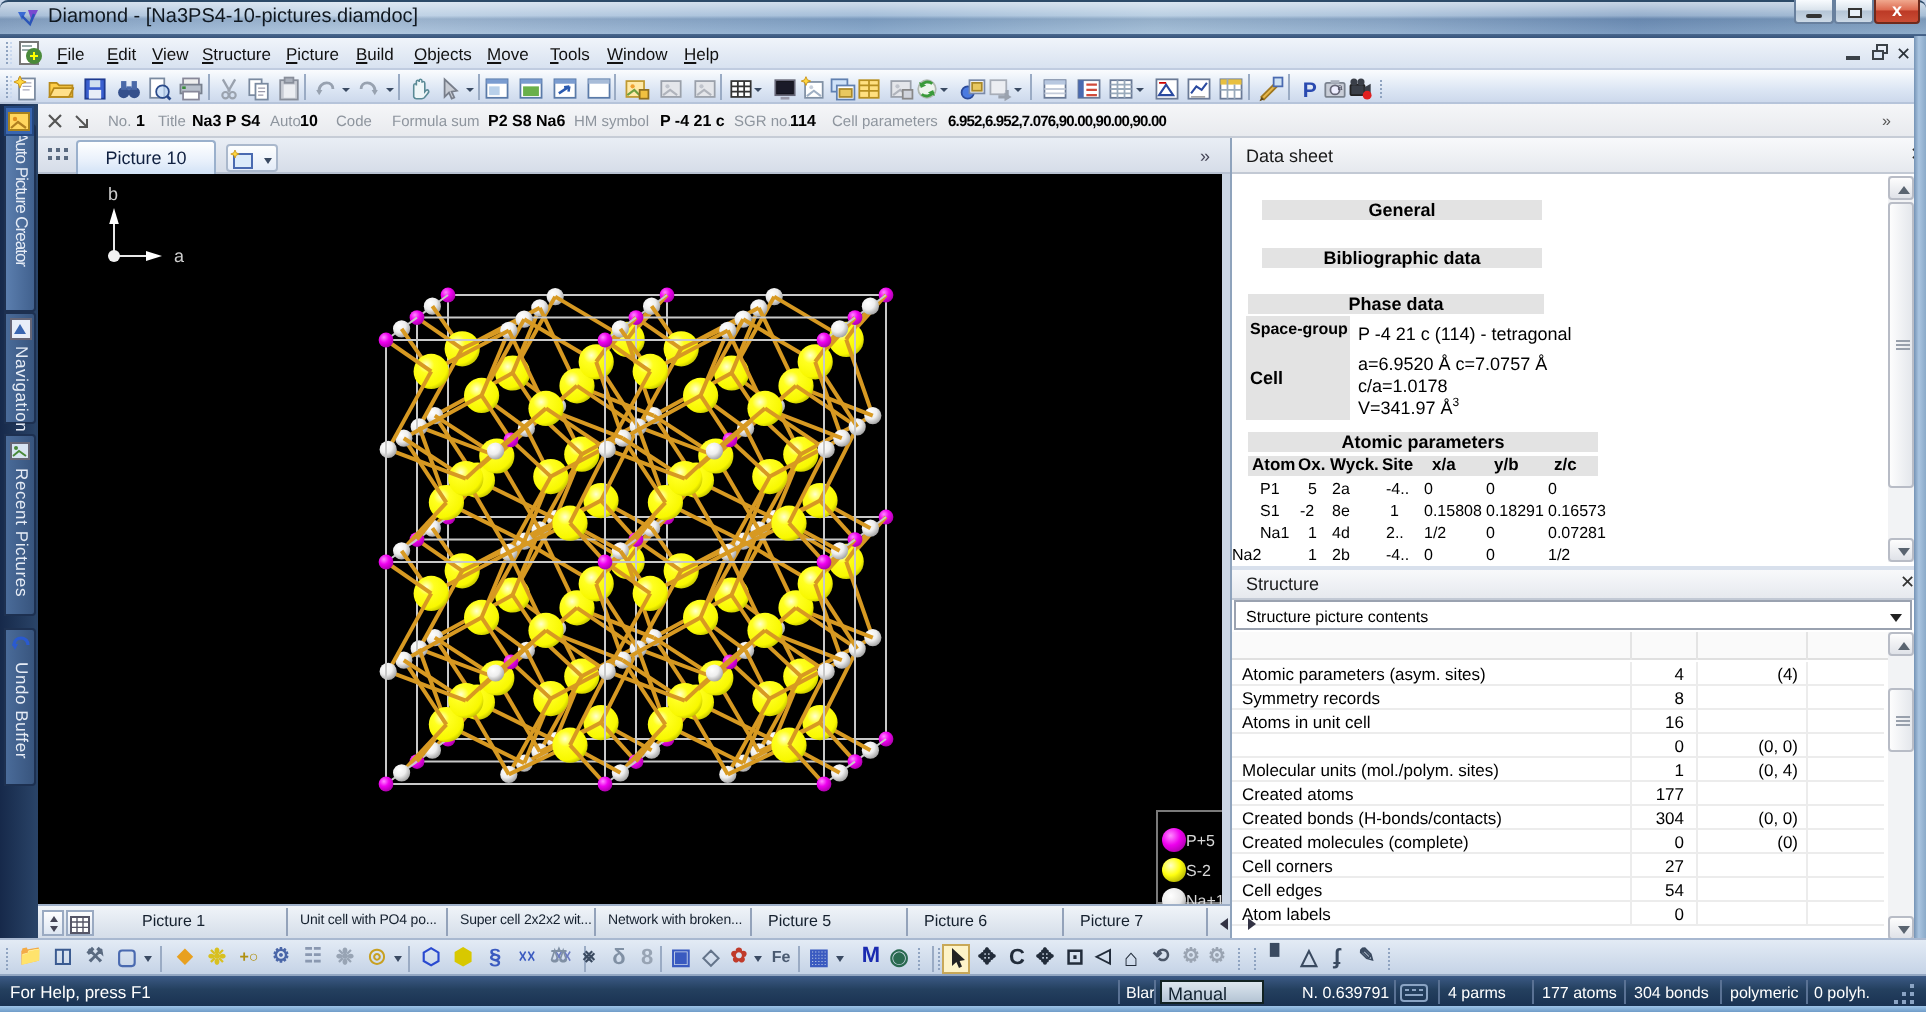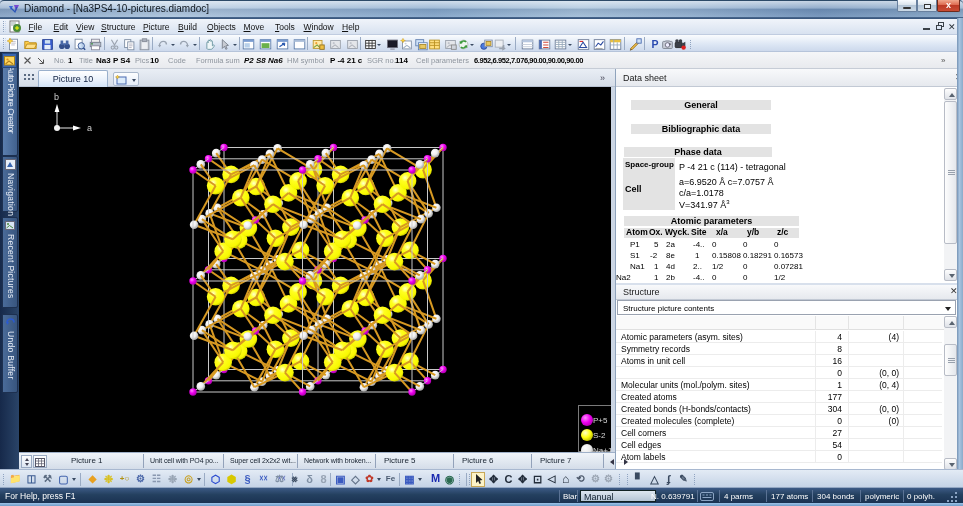--- a/index.html
+++ b/index.html
@@ -297,25 +297,25 @@
     </svg></div>
 <div class="abs" style="left:36px;top:56px;width:9px;height:9px;"><svg width="9" height="9">
       <path d="M2 2 L7 7" stroke="#555" stroke-width="1"></path>
       <path d="M7.5 3.5 L7.5 7.5 L3.5 7.5" fill="none" stroke="#555" stroke-width="1"></path>
     </svg></div>
 <div class="abs" style="left:0px;top:56px;width:963px;height:10px;font-size:7.5px;color:#8e959e;">
 <span style="position:absolute;left:54px;">No.</span>
     <b style="position:absolute;left:68px;color:#000;font-size:8px;">1</b>
 <span style="position:absolute;left:79px;">Title</span>
     <b style="position:absolute;left:96px;color:#000;font-size:8px;">Na3 P S4</b>
-<span style="position:absolute;left:135px;">Pics</span>
+<span style="position:absolute;left:135px;">Auto</span>
     <b style="position:absolute;left:150px;color:#000;font-size:8px;">10</b>
 <span style="position:absolute;left:168px;">Code</span>
 <span style="position:absolute;left:196px;">Formula sum</span>
-    <b style="position:absolute;left:244px;color:#000;font-size:8px;font-style:italic;">P2 S8 Na6</b>
+    <b style="position:absolute;left:244px;color:#000;font-size:8px;">P2 S8 Na6</b>
 <span style="position:absolute;left:287px;">HM symbol</span>
     <b style="position:absolute;left:330px;color:#000;font-size:8px;">P -4 21 c</b>
 <span style="position:absolute;left:367px;">SGR no.</span>
     <b style="position:absolute;left:395px;color:#000;font-size:8px;">114</b>
 <span style="position:absolute;left:416px;">Cell parameters</span>
     <b style="position:absolute;left:474px;color:#000;font-size:7.5px;letter-spacing:-0.4px;">6.952,6.952,7.076,90.00,90.00,90.00</b>
 <span style="position:absolute;left:941px;color:#555;font-size:8px;">»</span>
 </div>
 
 <div class="abs" style="left:0;top:52px;width:19px;height:418px;background:linear-gradient(90deg,#16294a,#2a4468);"></div>
@@ -1247,21 +1247,21 @@
 <span class="abs" style="left:661px;top:2px;width:15px;height:15px;text-align:center;font-size:11px;font-weight:bold;color:#3a4a60;line-height:14px;">ʄ</span>
 <span class="abs" style="left:676px;top:2px;width:15px;height:15px;text-align:center;font-size:10px;font-weight:bold;color:#3a4a60;line-height:14px;">✎</span>
 <span class="abs" style="left:694px;top:4px;width:2px;height:11px;border-left:1px dotted #8fa3c0;"></span>
   </div>
 
 <div class="abs" style="left:0;top:488px;width:963px;height:15px;background:linear-gradient(180deg,#3c5a85,#24405f 45%,#1a3252);">
  <span class="statseg" style="left:5px;font-size:8.5px;">For Help, press F1</span>
  <div class="statdiv" style="left:559px;"></div>
  <span class="statseg" style="left:563px;">Blar</span>
  <div class="statdiv" style="left:577px;"></div>
- <div class="abs" style="left:580px;top:2px;width:76px;height:12px;background:linear-gradient(180deg,#dce6ef,#b4c4d4);border:1px solid #122;color:#10202e;font-size:9px;line-height:12px;padding-left:3px;">Manual</div>
+ <div class="abs" style="left:580px;top:2px;width:52px;height:12px;background:linear-gradient(180deg,#dce6ef,#b4c4d4);border:1px solid #122;color:#10202e;font-size:9px;line-height:12px;padding-left:3px;">Manual</div>
  <span class="statseg" style="left:651px;">N. 0.639791</span>
  <div class="statdiv" style="left:697px;"></div>
  <div class="statdiv" style="left:719px;"></div>
 
  <svg style="position:absolute;left:700px;top:4px;" width="14" height="9">
       <rect x="0.5" y="0.5" width="13" height="8" rx="1.5" fill="none" stroke="#8ba4c4"></rect>
       <path d="M2.5 3h2M6 3h2M9.5 3h2M2.5 5.5h9" stroke="#8ba4c4" stroke-width="1"></path>
     </svg>
     <span class="statseg" style="left:724px;">4 parms</span>
  <div class="statdiv" style="left:766px;"></div>

